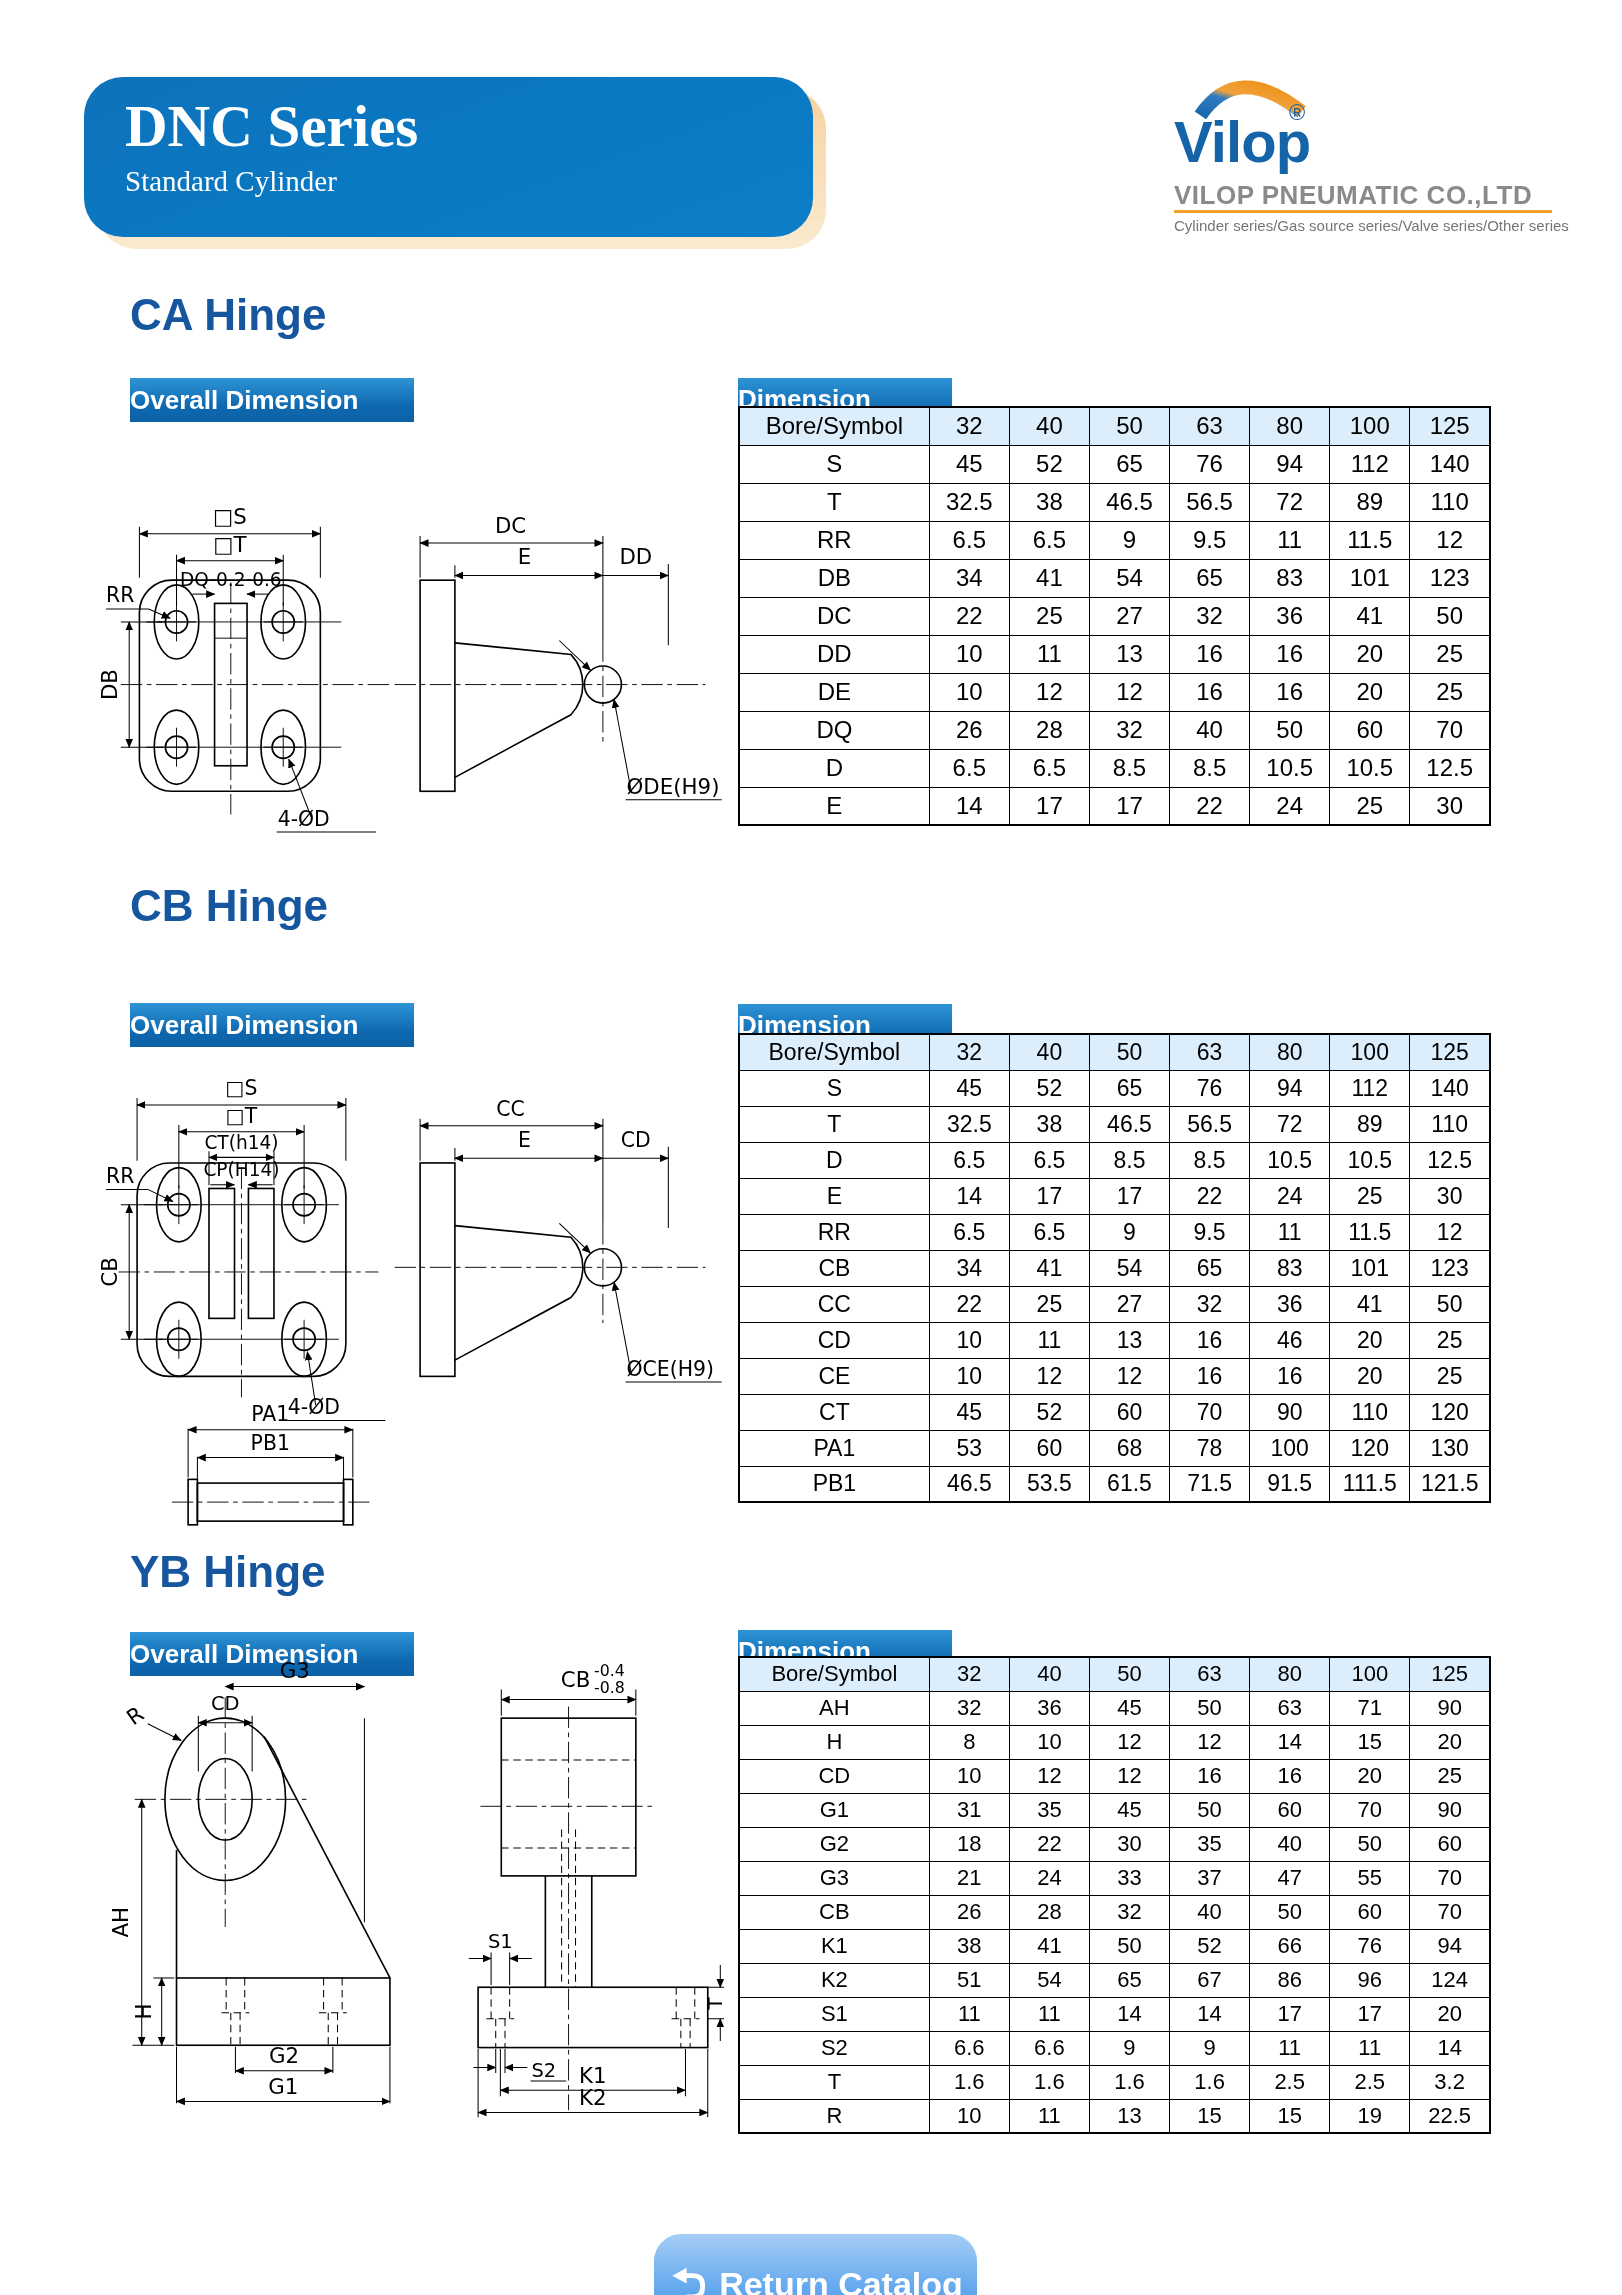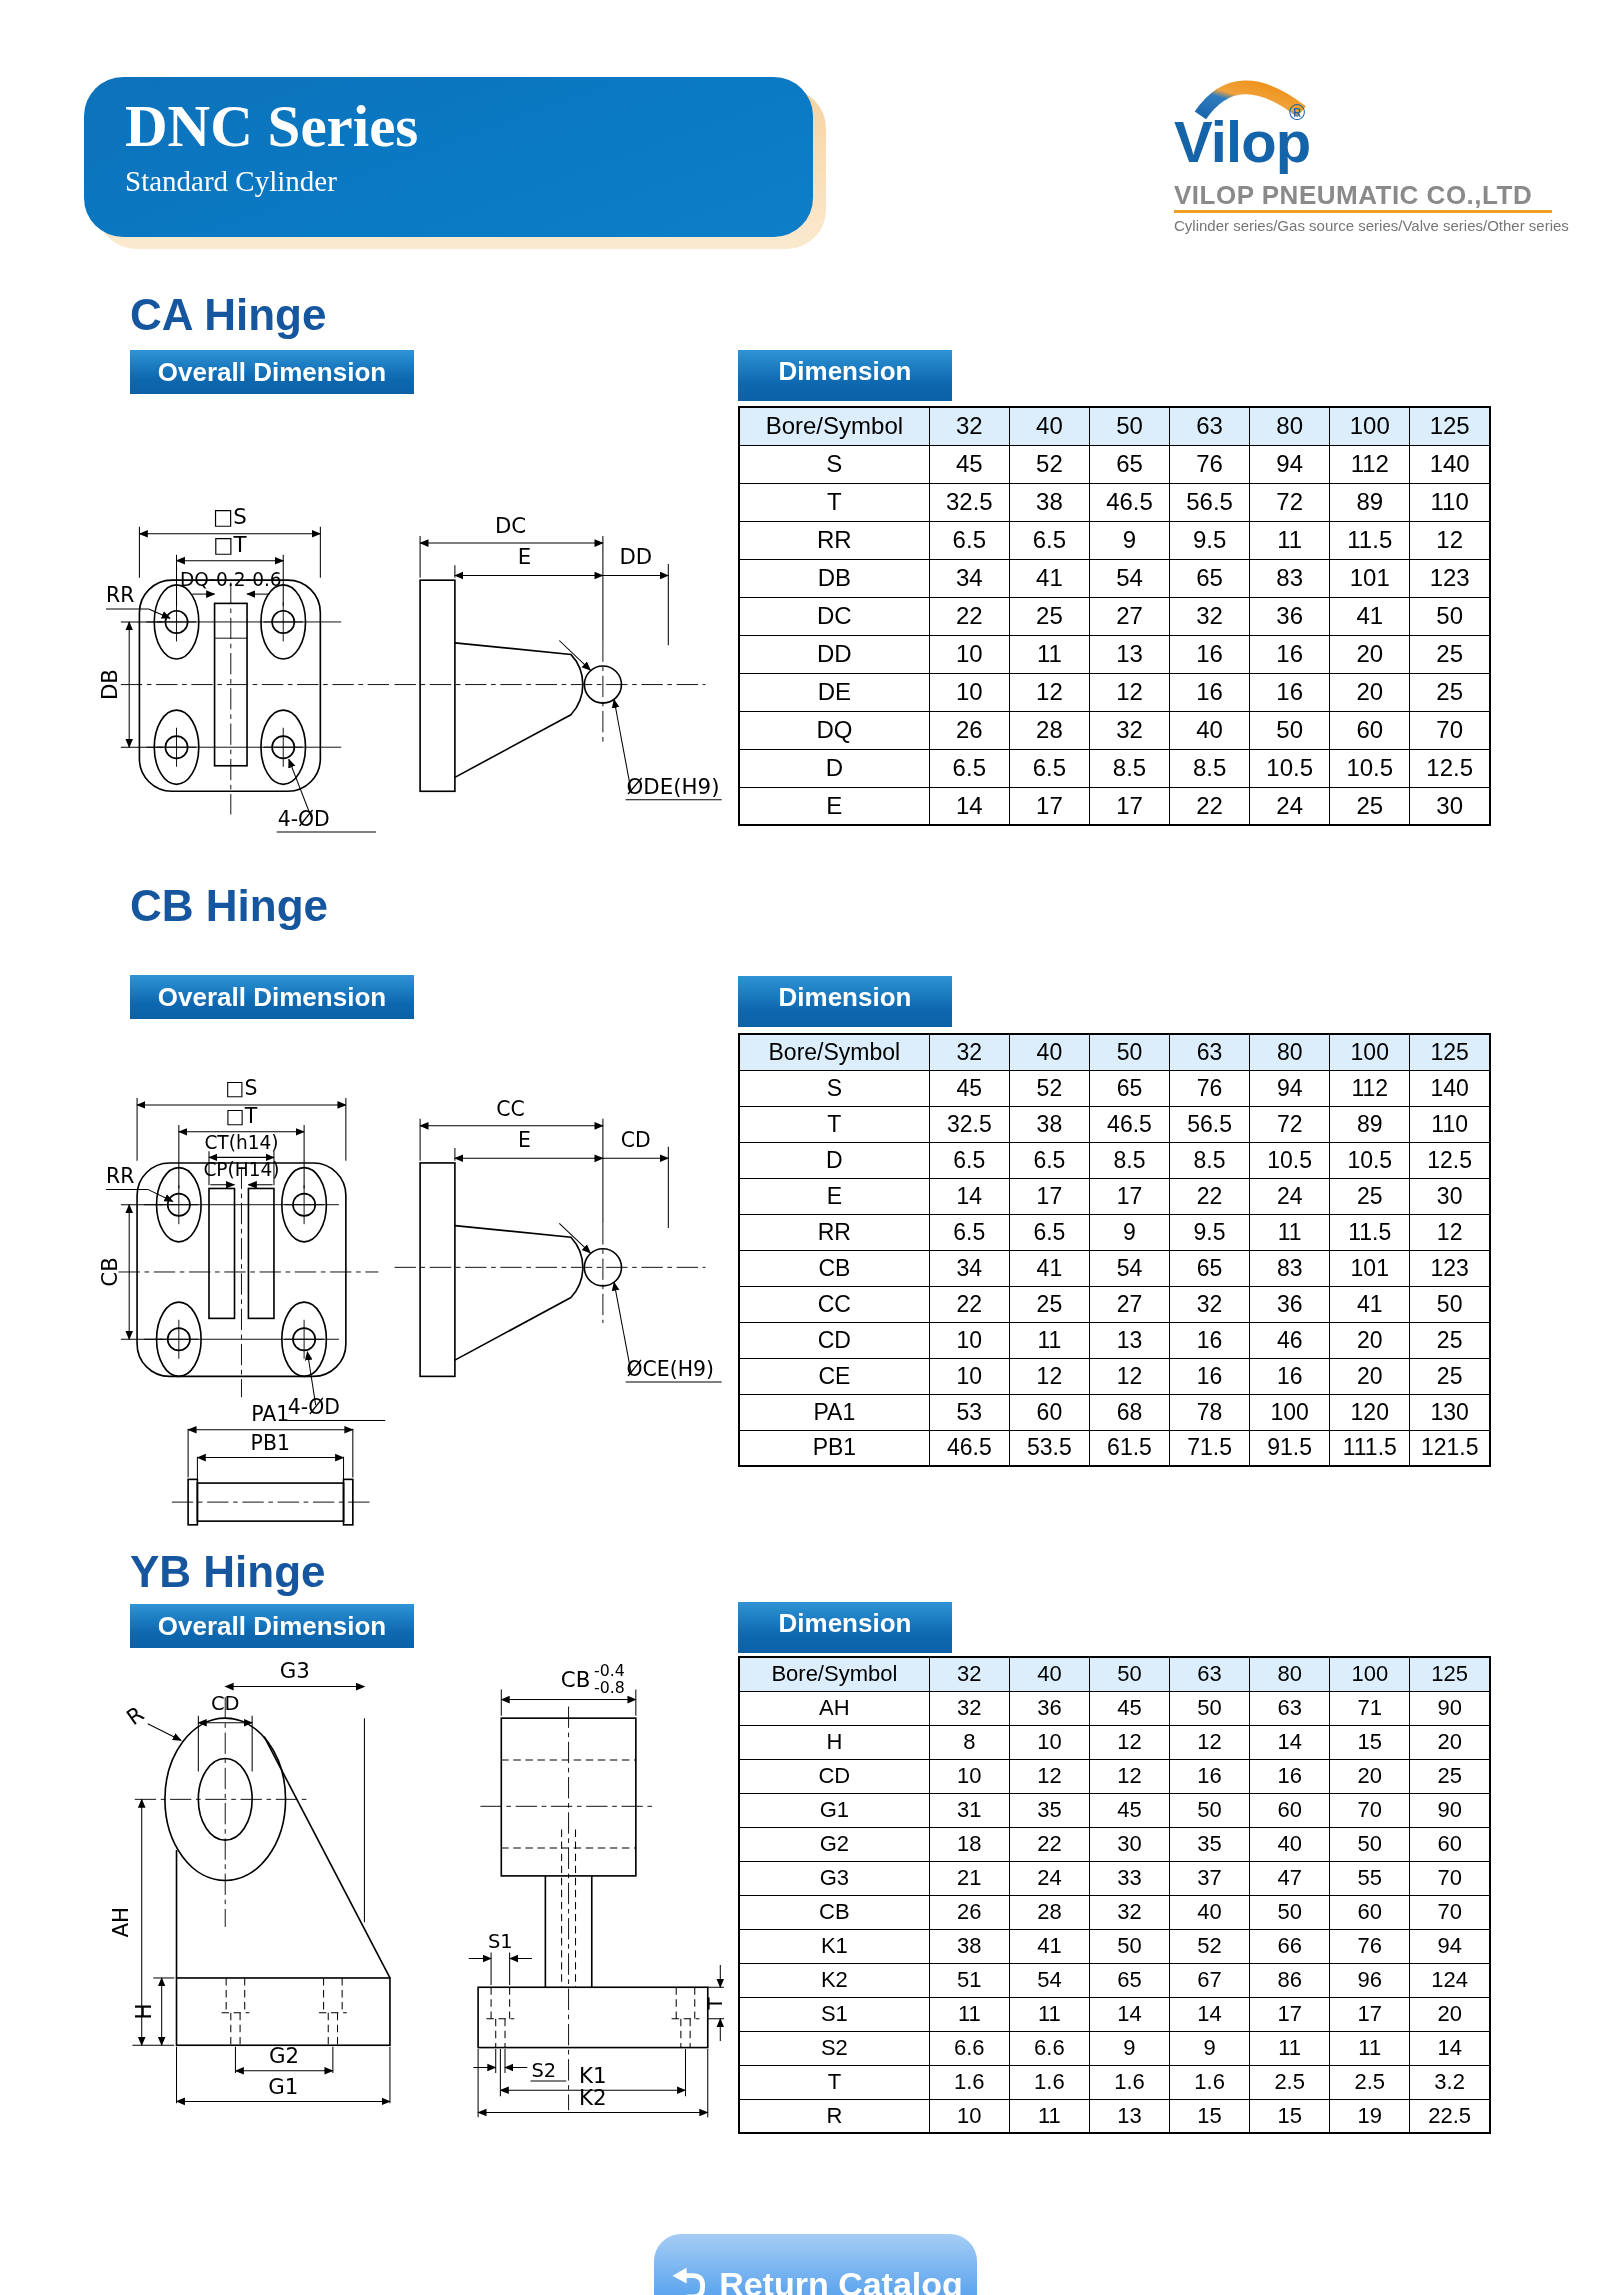--- a/index.html
+++ b/index.html
@@ -21,22 +21,22 @@
   .logo-word{position:absolute;left:0px;top:44px;font-size:58px;font-weight:700;letter-spacing:-0.9px;
              color:#1563a8;line-height:1;}
   .logo-reg{position:absolute;left:115px;top:31px;font-size:22px;font-weight:400;color:#1563a8;}
   .logo-company{position:absolute;left:0;top:111px;width:385px;font-size:26px;font-weight:700;
                 letter-spacing:0.5px;color:#8a8a8a;white-space:nowrap;}
   .logo-rule{position:absolute;left:0;top:141px;width:378px;height:2.8px;background:#f2a024;}
   .logo-tag{position:absolute;left:0;top:148px;width:385px;font-size:15px;color:#767676;white-space:nowrap;}
 
   
   .hinge-h{position:absolute;margin:0;font-size:44px;font-weight:700;color:#15569f;line-height:1;}
-  .badge{position:absolute;color:#fff;font-weight:700;text-align:center;
-         background:linear-gradient(180deg,#2e94d6 0%,#0e68af 65%,#0c61a6 100%);}
+  .badge{position:absolute;color:#fff;font-weight:700;
+         background:linear-gradient(180deg,#2e94d6 0%,#0e68af 65%,#0c61a6 100%);margin-top:28px;}
   .badge.overall{width:284px;height:44px;line-height:44px;font-size:26px;}
   .badge.dim{width:214px;height:51px;line-height:43px;font-size:26px;}
 
   
   table.tbl{position:absolute;border-collapse:collapse;table-layout:fixed;width:753px;
             border:2.3px solid #000;background:#fff;}
   .tbl th,.tbl td{border-left:1.2px solid #000;border-right:1.2px solid #000;
                   border-top:1.9px solid #000;border-bottom:1.9px solid #000;
                   text-align:center;vertical-align:middle;font-weight:400;padding:0;}
   .tbl thead th{background:#dceefb;}
@@ -393,20 +393,30 @@
         </tr>
         <tr>
           <th>CE</th>
           <td>10</td>
           <td>12</td>
           <td>12</td>
           <td>16</td>
           <td>16</td>
           <td>20</td>
           <td>25</td>
+        </tr>
+        <tr>
+          <th>CT</th>
+          <td>45</td>
+          <td>52</td>
+          <td>60</td>
+          <td>70</td>
+          <td>90</td>
+          <td>110</td>
+          <td>120</td>
         </tr>
         <tr>
           <th>PA1</th>
           <td>53</td>
           <td>60</td>
           <td>68</td>
           <td>78</td>
           <td>100</td>
           <td>120</td>
           <td>130</td>

